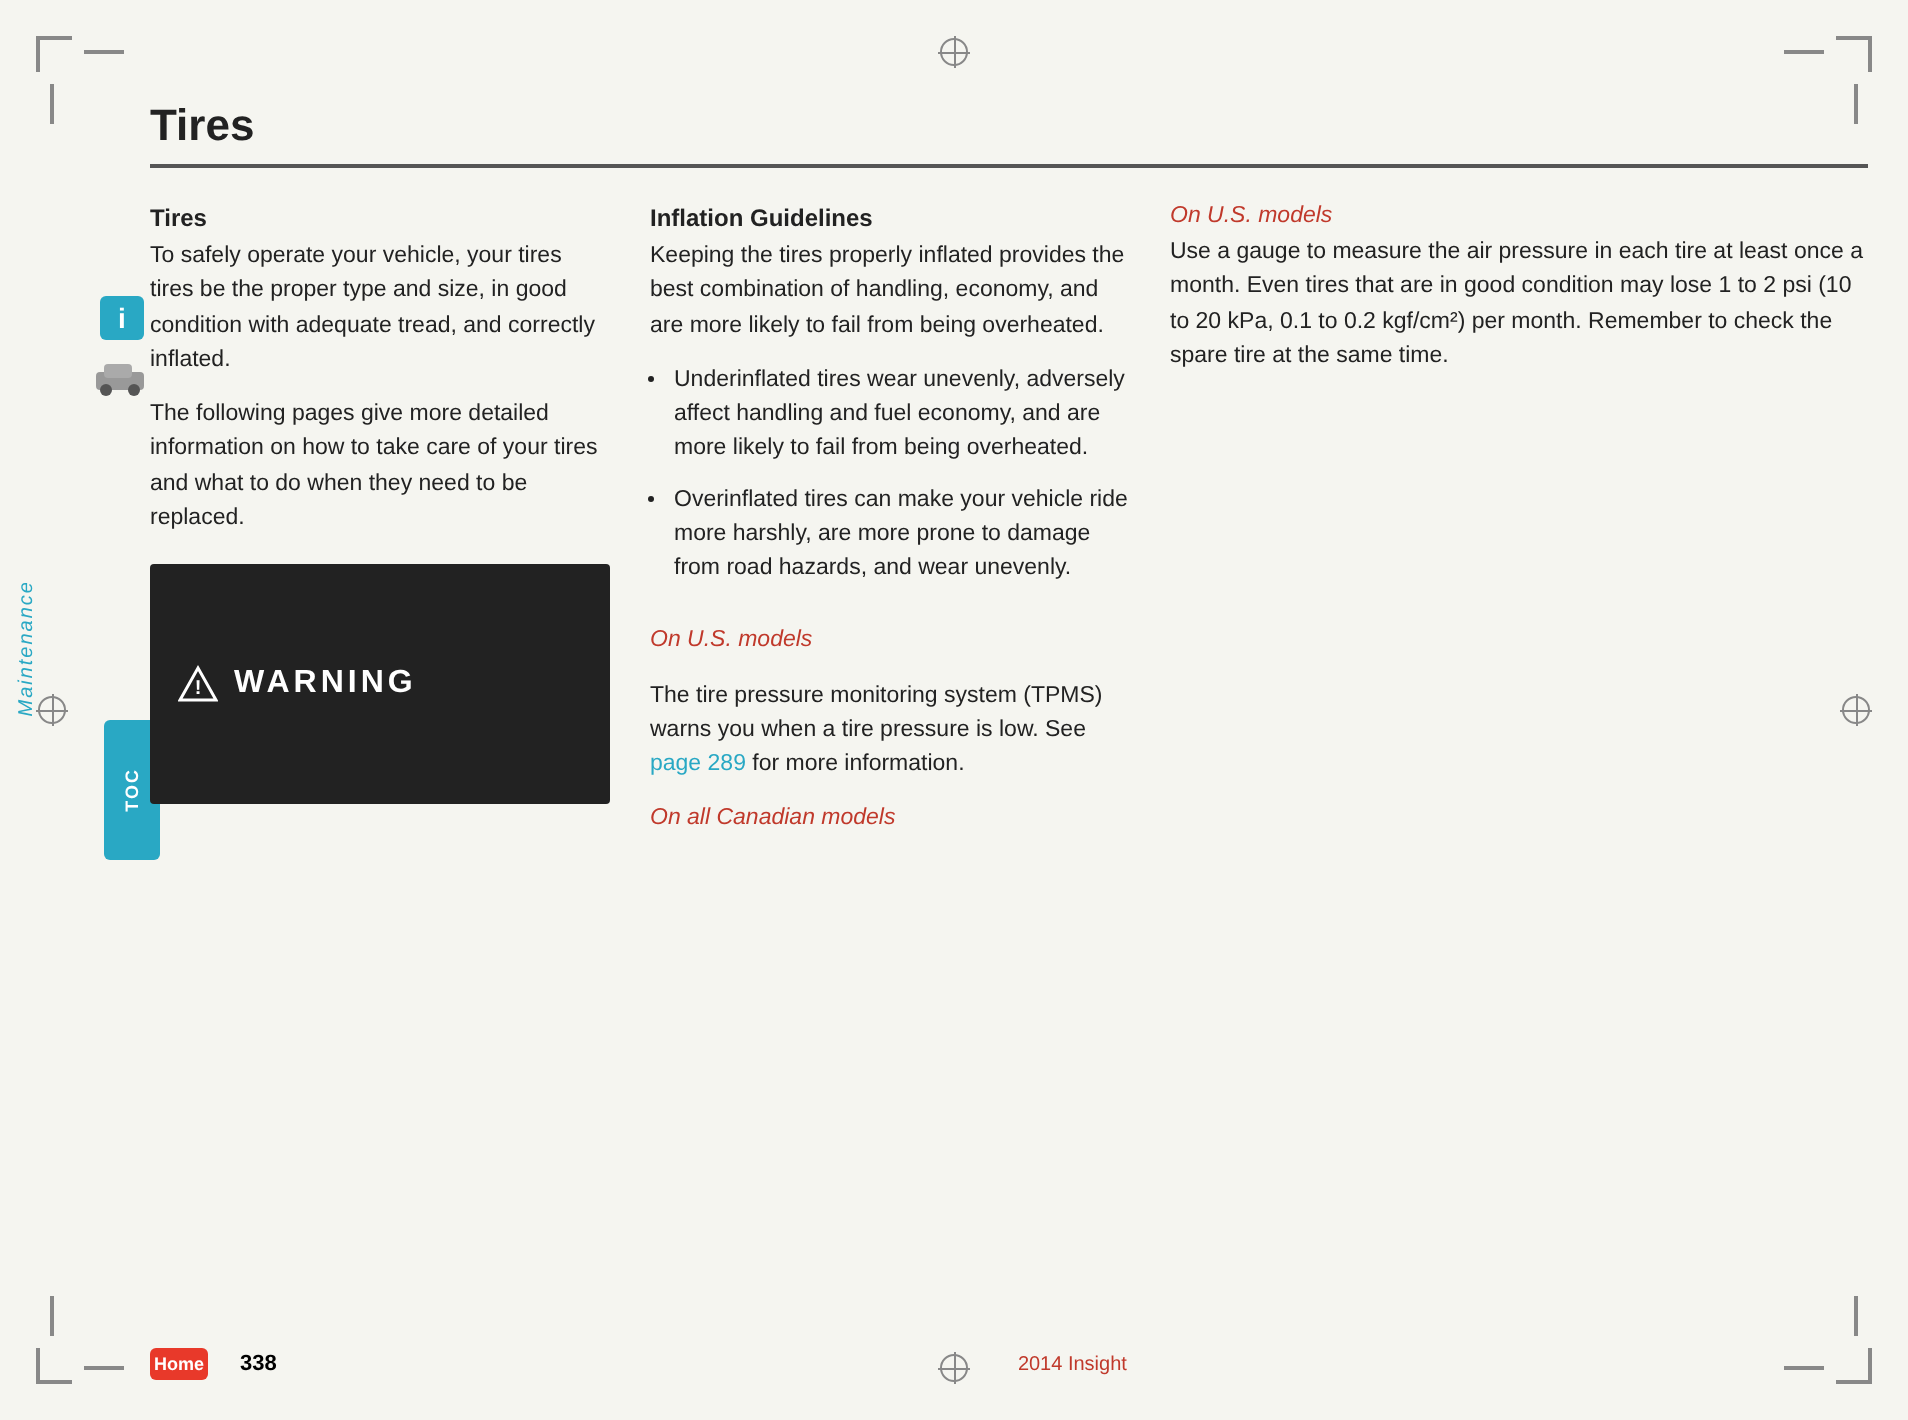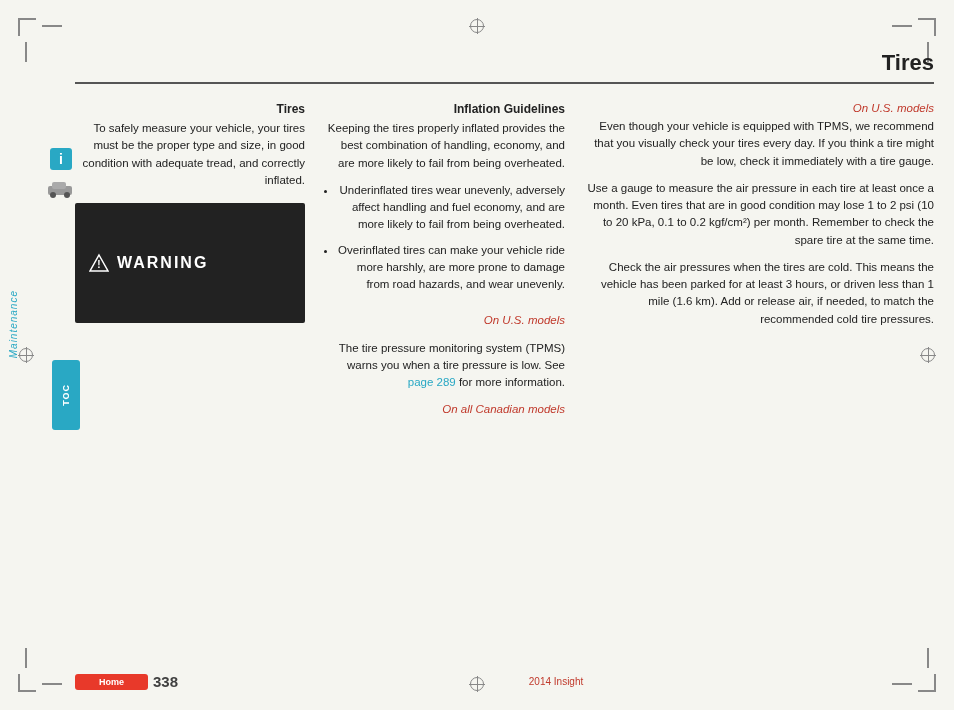--- a/index.html
+++ b/index.html
@@ -148,21 +148,20 @@
       letter-spacing: 1px;
     }
 
     
     .main-content {
       position: absolute;
       left: 75px;
       top: 50px;
       right: 20px;
       bottom: 60px;
-      text-align: right;
     }
 
     
     .page-title {
       font-size: 22px;
       font-weight: bold;
       color: #222;
       border-bottom: 2px solid #555;
       padding-bottom: 6px;
       margin-bottom: 18px;
@@ -260,29 +259,29 @@
       right: 20px;
       display: flex;
       align-items: center;
     }
 
     .home-badge {
       background: #e8392a;
       color: white;
       font-size: 9px;
       font-weight: bold;
-      padding: 3px 24px;
+      padding: 3px 2px;
       border-radius: 3px;
-      margin-right: 5px;
+      margin-right: 16px;
     }
 
     .page-number {
-      font-size: 15px;
-      font-weight: bold;
-      color: #404040;
+      font-size: 11px;
+      font-weight: bold;
+      color: #000000;
     }
 
     .footer-title {
       flex: 1;
       text-align: center;
       font-size: 10px;
       color: #c0392b;
     }
   </style>
 </head>
@@ -336,21 +335,22 @@
 </div>
 
 <div class="main-content">
   <div class="page-title">Tires</div>
 
   <div class="columns">
 
     <div class="col-left">
       <div class="section-title">Tires</div>
       <div class="body-text">
-        <p>To safely measure your vehicle, your tires must be the proper type and size, in good condition with adequate tread, and correctly inflated.</p>
+        <p>To safely operate your vehicle, your tires tires be the proper type and size, in good condition with adequate tread, and correctly inflated.</p>
+        <p>The following pages give more detailed information on how to take care of your tires and what to do when they need to be replaced.</p>
       </div>
       <div class="warning-box">
         <svg class="warning-triangle" viewBox="0 0 20 18" fill="none">
           <path d="M10 1 L19 17 H1 Z" stroke="white" stroke-width="1.5" fill="none"></path>
           <text x="10" y="14" text-anchor="middle" fill="white" font-size="10" font-weight="bold">!</text>
         </svg>
         <span style="font-size:16px; letter-spacing:2px;">WARNING</span>
       </div>
     </div>
 
@@ -364,23 +364,21 @@
         </ul>
         <p class="us-models-header">On U.S. models</p>
         <p>The tire pressure monitoring system (TPMS) warns you when a tire pressure is low. See <a class="link-text">page 289</a> for more information.</p>
         <p class="us-models-header">On all Canadian models</p>
       </div>
     </div>
 
     <div class="col-right">
       <p class="us-models-header">On U.S. models</p>
       <div class="body-text">
-        <p>Even though your vehicle is equipped with TPMS, we recommend that you visually check your tires every day. If you think a tire might be low, check it immediately with a tire gauge.</p>
         <p>Use a gauge to measure the air pressure in each tire at least once a month. Even tires that are in good condition may lose 1 to 2 psi (10 to 20 kPa, 0.1 to 0.2 kgf/cm²) per month. Remember to check the spare tire at the same time.</p>
-        <p>Check the air pressures when the tires are cold. This means the vehicle has been parked for at least 3 hours, or driven less than 1 mile (1.6 km). Add or release air, if needed, to match the recommended cold tire pressures.</p>
       </div>
     </div>
 
   </div>
 </div>
 
 <div class="footer">
   <div class="home-badge">Home</div>
   <span class="page-number">338</span>
   <div class="footer-title">2014 Insight</div>

